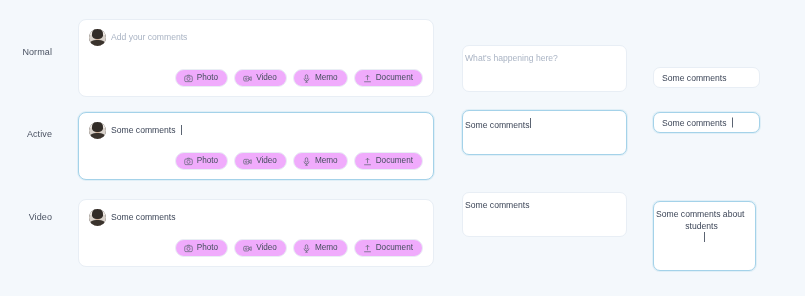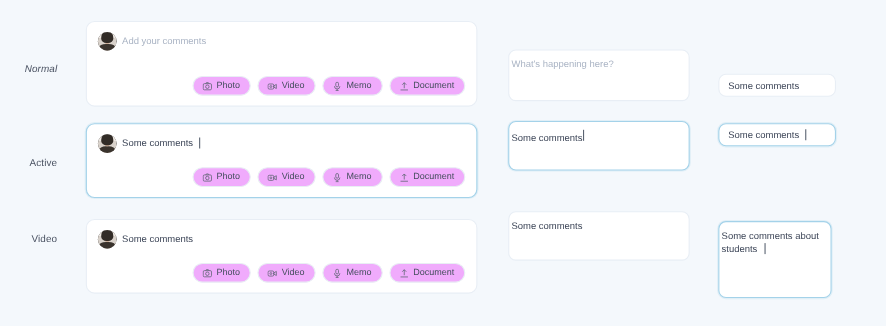--- a/index.html
+++ b/index.html
@@ -157,29 +157,29 @@
     font-size: 8.6px;
     line-height: 11px;
     color: #3c4557;
     display: flex;
     align-items: center;
     white-space: nowrap;
   }
 
   .wrap-text { display: block; }
   .wrap-text .line { display: block; white-space: nowrap; }
-  .wrap-text .line.with-caret { display: flex; align-items: center; }
+  .wrap-text .line.with-caret { display: flex; align-items: center; flex-direction: column; }
 </style>
 </head>
 <body>
 
 <div class="stage">
 
-  <div class="row-label" style="top:57px;font-style:italic;">Normal</div>
-  <div class="row-label" style="top:143px;">Active</div>
+  <div class="row-label" style="top:47px;">Normal</div>
+  <div class="row-label" style="top:129px;">Active</div>
   <div class="row-label" style="top:212px;">Video</div>
 
   <div class="card composer" style="left:78px; top:19px; width:356px; height:78px;">
     <div class="composer-head">
       <div class="avatar">
         <div class="bg"></div>
           <div class="body"></div>
           <div class="face"></div>
           <div class="hair"></div>
       </div>

